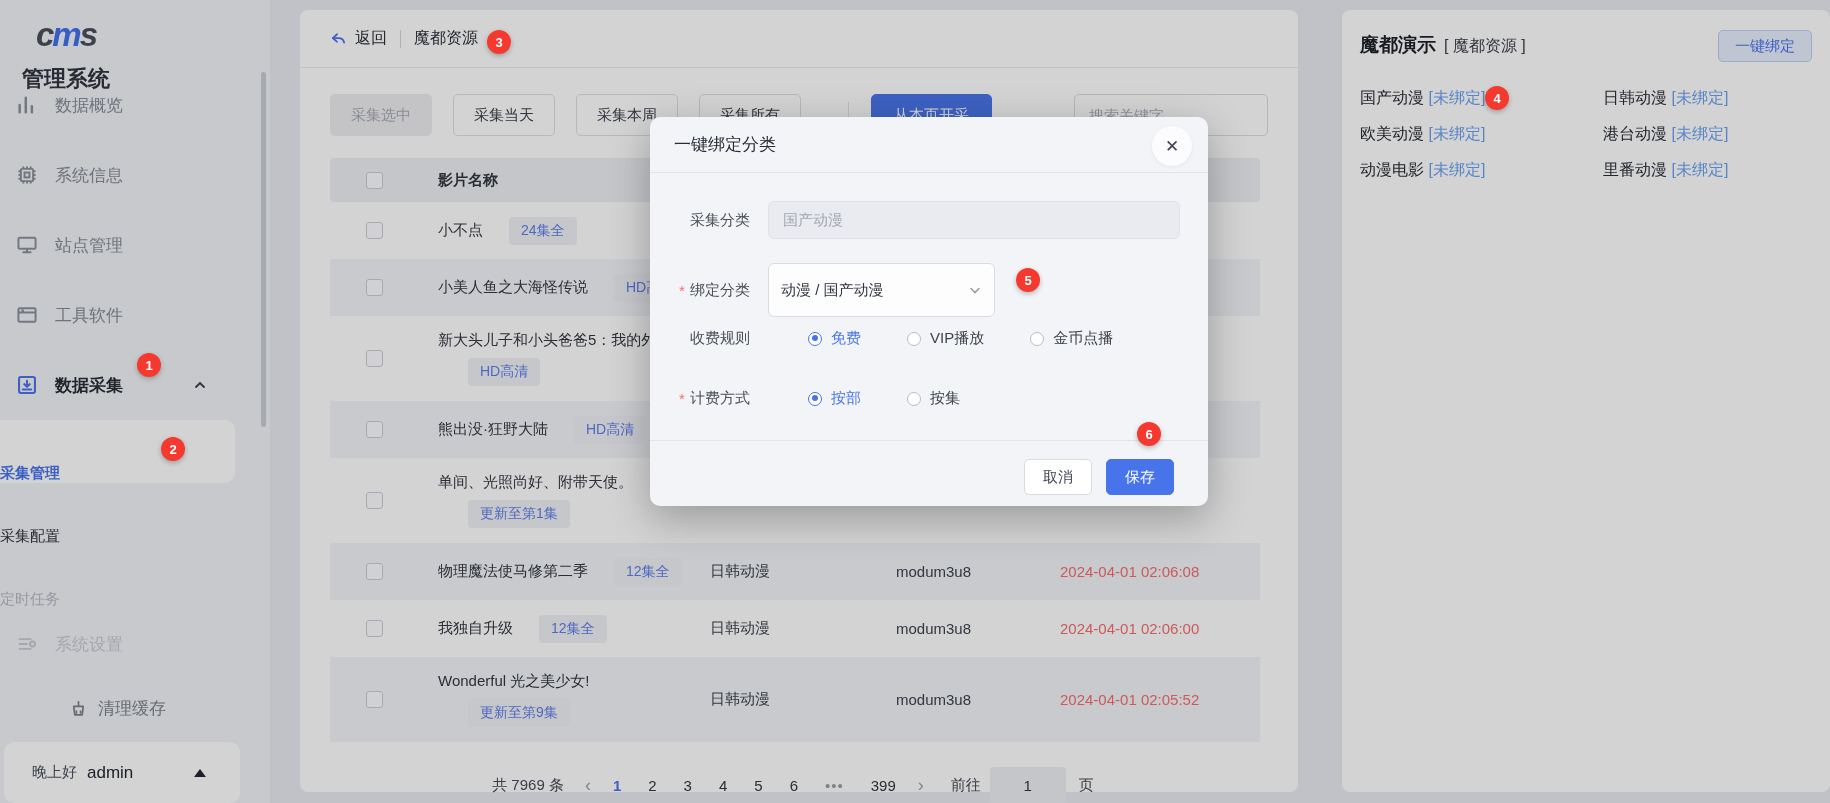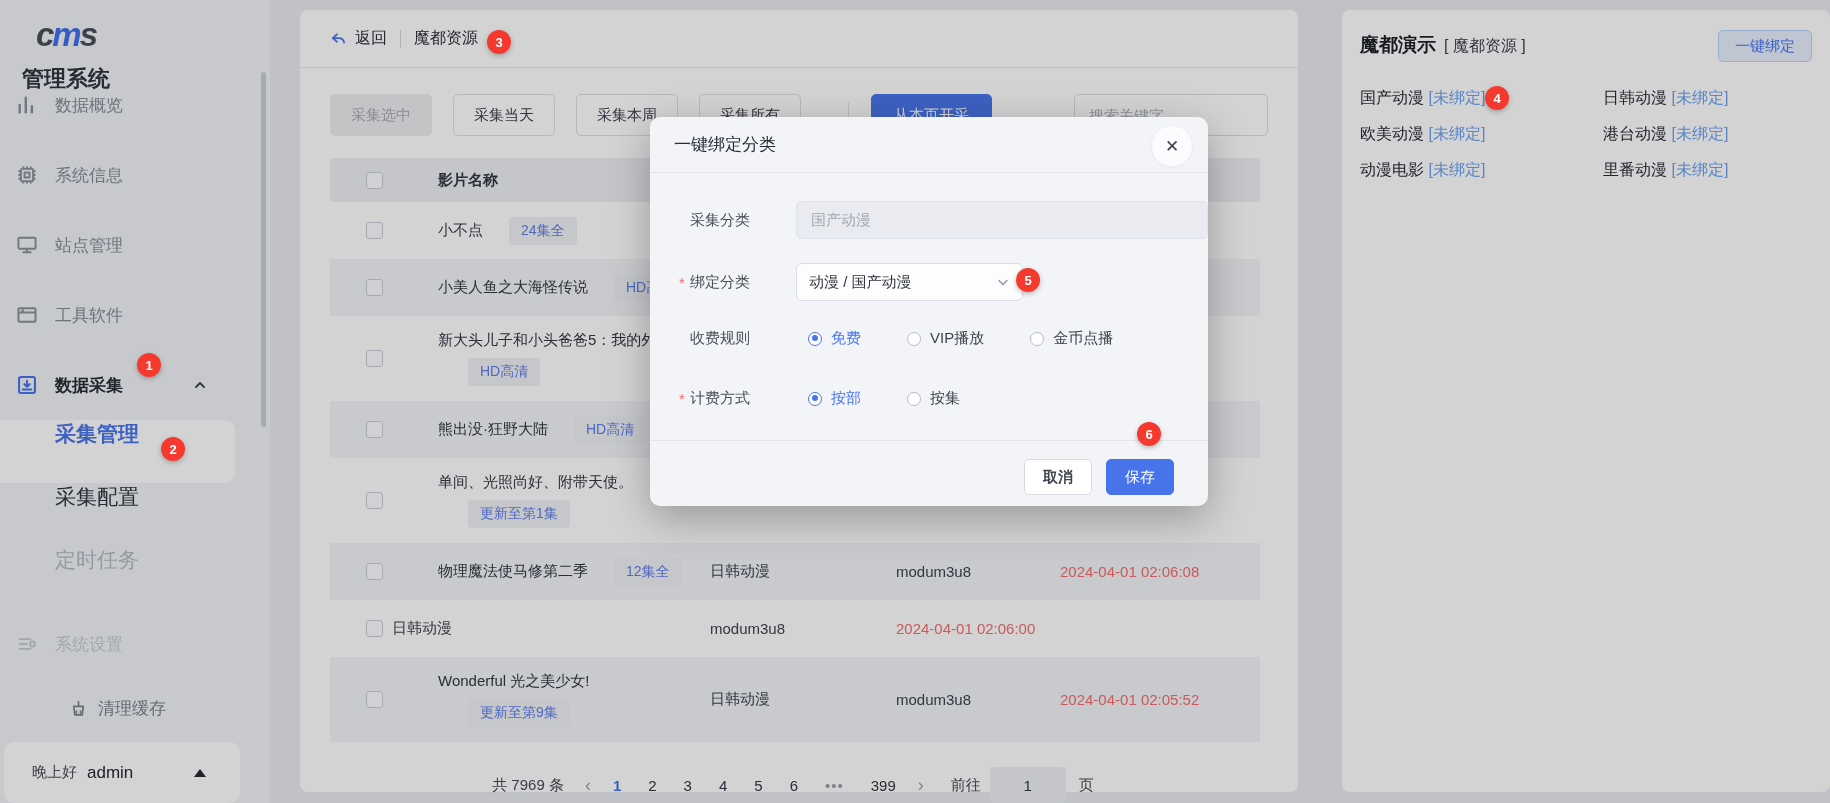--- a/index.html
+++ b/index.html
@@ -9,21 +9,21 @@
   #sidebar{position:absolute;left:0;top:0;width:270px;height:803px;background:#f1f3f7;}
   #logo{position:absolute;left:22px;top:16px;display:flex;align-items:center;gap:10px;flex-direction:column;}
   #logo .mark{font-size:33px;font-weight:bold;font-style:italic;letter-spacing:-2px;color:#4a4e57;}
   #logo .mark b{color:#3f6ef0;}
   #logo .suffix{font-size:22px;font-weight:bold;color:#2f333b;}
   .nav{position:absolute;left:0;top:70px;width:235px;}
   .nav-item{height:70px;display:flex;align-items:center;padding-left:16px;box-sizing:border-box;font-size:17px;color:#858b94;cursor:pointer;}
   .nav-item .ic{width:22px;height:22px;margin-right:17px;flex:0 0 22px;}
   .nav-item.active-group{color:#262b33;font-weight:bold;}
   .chev-up{margin-left:auto;margin-right:28px;}
-  .sub-item{height:63px;display:flex;align-items:flex-start;padding-left:55px;box-sizing:border-box;font-size:21px;color:#2e323a;cursor:pointer;}
+  .sub-item{height:63px;display:flex;align-items:flex-end;box-sizing:border-box;font-size:15px;color:#2e323a;cursor:pointer;}
   .sub-item.current{background:#ffffff;border-radius:0 10px 10px 0;color:#4874eb;font-weight:bold;}
   .sub-item.dim{color:#b6bac2;}
   .nav-item.dim{color:#c6cad1;}
   #clear-cache{position:absolute;left:0;top:680px;width:235px;height:56px;display:flex;align-items:center;justify-content:center;gap:10px;font-size:17px;color:#7b8088;cursor:pointer;}
   #admin-card{position:absolute;left:4px;top:742px;width:236px;height:61px;background:#fff;border-radius:10px;display:flex;align-items:center;cursor:pointer;}
   #admin-card .greet{font-size:15px;color:#4a4f58;margin-left:28px;}
   #admin-card .user{font-size:17px;color:#23272f;margin-left:10px;}
   #admin-card .tri{margin-left:auto;margin-right:34px;width:0;height:0;border-left:6px solid transparent;border-right:6px solid transparent;border-bottom:8px solid #23272f;}
   #side-scrollbar{position:absolute;left:261px;top:72px;width:5px;height:355px;border-radius:3px;background:#c9ccd3;}
 
@@ -72,34 +72,34 @@
   #bind-all-btn{position:absolute;right:18px;top:20px;height:32px;padding:0 16px;background:#e7effd;border:1px solid #b9d1f8;border-radius:5px;color:#4874eb;font-size:15px;display:flex;align-items:center;cursor:pointer;font-family:inherit;}
   #rp-grid{margin-top:30px;display:grid;grid-template-columns:243px auto;row-gap:15px;font-size:16px;}
   .rp-item{color:#272b33;white-space:nowrap;}
   .rp-item a{color:#6aa1f0;text-decoration:none;cursor:pointer;}
 
   
   #overlay{position:absolute;inset:0;background:rgba(10,12,18,0.18);z-index:50;}
   #modal{position:absolute;left:650px;top:117px;width:558px;height:389px;background:#f3f4f8;border-radius:10px;z-index:100;box-shadow:0 12px 40px rgba(0,0,0,.28);}
   #modal-head{height:55px;display:flex;align-items:center;padding-left:24px;border-bottom:1px solid #e2e4ea;font-size:17px;color:#272c35;}
   #modal-close{position:absolute;right:16px;top:9px;width:40px;height:40px;border-radius:50%;background:#fcfcfe;display:flex;align-items:center;justify-content:center;font-size:17px;color:#3f4550;cursor:pointer;box-shadow:0 1px 4px rgba(0,0,0,.06);}
-  .mrow{position:absolute;left:40px;display:flex;align-items:center;gap:28px;}
+  .mrow{position:absolute;left:40px;display:flex;align-items:center;}
   .mlabel{width:78px;font-size:15px;color:#4a4f58;flex:0 0 78px;position:relative;}
   .mlabel .req{color:#f56c6c;position:absolute;left:-11px;top:1px;}
   #m-input{width:412px;height:38px;box-sizing:border-box;background:#e9ebf0;border:1px solid #dfe2e8;border-radius:6px;color:#a2a7b0;font-size:15px;padding:0 14px;font-family:inherit;}
-  #m-select{width:227px;height:38px;box-sizing:border-box;background:#fdfdfe;border:1px solid #d8dce3;border-radius:6px;display:flex;align-items:center;justify-content:space-between;padding:0 12px;font-size:15px;color:#2f343d;cursor:pointer;}
+  #m-select{width:227px;height:54px;box-sizing:border-box;background:#fdfdfe;border:1px solid #d8dce3;border-radius:6px;display:flex;align-items:center;justify-content:space-between;padding:0 12px;font-size:15px;color:#2f343d;cursor:pointer;}
   .radio{display:flex;align-items:center;gap:9px;cursor:pointer;font-size:15px;color:#3e434c;}
   .radio .dot{width:14px;height:14px;border-radius:50%;border:1.5px solid #b6bcc6;background:#fff;position:relative;box-sizing:border-box;}
   .radio.sel{color:#4874eb;}
   .radio.sel .dot{border-color:#4874eb;}
   .radio.sel .dot::after{content:"";position:absolute;left:2.5px;top:2.5px;width:6px;height:6px;border-radius:50%;background:#4874eb;}
   #m-footer-sep{position:absolute;left:0;right:0;top:323px;border-top:1px solid #e2e4ea;}
   #m-footer{position:absolute;right:34px;top:342px;display:flex;gap:14px;}
   .mbtn{height:36px;padding:0 18px;border-radius:5px;font-size:15px;display:flex;align-items:center;cursor:pointer;font-family:inherit;}
-  .mbtn.cancel{background:#fff;border:1px solid #d8dbe2;color:#3f444d;font-weight:bold;}
+  .mbtn.cancel{background:#fff;border:1px solid #d8dbe2;color:#3f444d;}
   .mbtn.save{background:#4874eb;border:1px solid #4874eb;color:#fff;}
   .badge{position:absolute;width:24px;height:24px;border-radius:50%;background:#f5392f;color:#fff;font-size:13px;font-weight:bold;display:flex;align-items:center;justify-content:center;z-index:150;box-shadow:0 2px 5px rgba(0,0,0,.25);}
   svg{display:block;}
 </style>
 </head>
 <body>
 
 <div id="root">
 
   <aside id="sidebar">
@@ -283,20 +283,21 @@
       <div class="trow body stripe">
         <span class="cb"></span>
         <span class="cell-name"><span>物理魔法使马修第二季</span><span class="tag">12集全</span></span>
         <span>日韩动漫</span>
         <span>modum3u8</span>
         <span class="cell-date">2024-04-01 02:06:08</span>
       </div>
 
       <div class="trow body">
         <span class="cb"></span>
+        <span class="cell-name"><span>我独自升级</span><span class="tag">12集全</span></span>
         <span>日韩动漫</span>
         <span>modum3u8</span>
         <span class="cell-date">2024-04-01 02:06:00</span>
       </div>
 
       <div class="trow body tall stripe">
         <span class="cb"></span>
         <span class="cell-name">
             <span>Wonderful 光之美少女!</span>
             <span class="tag">更新至第9集</span>

